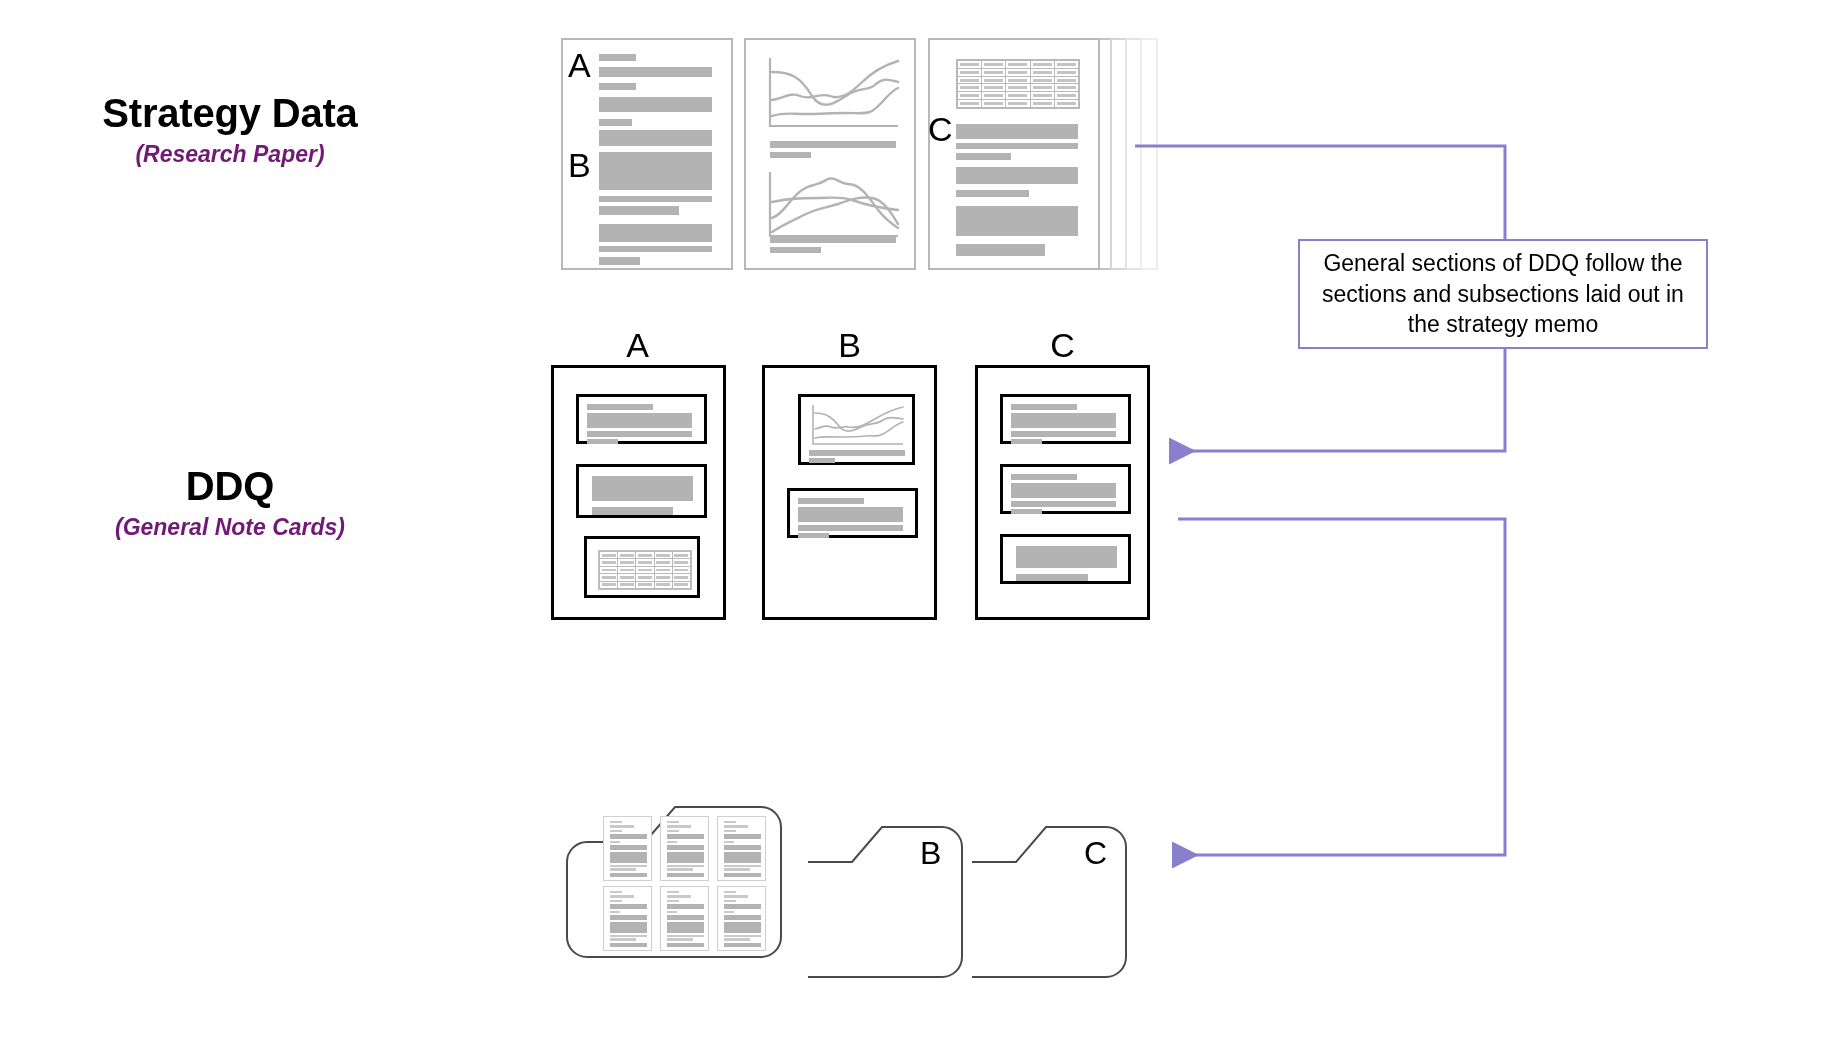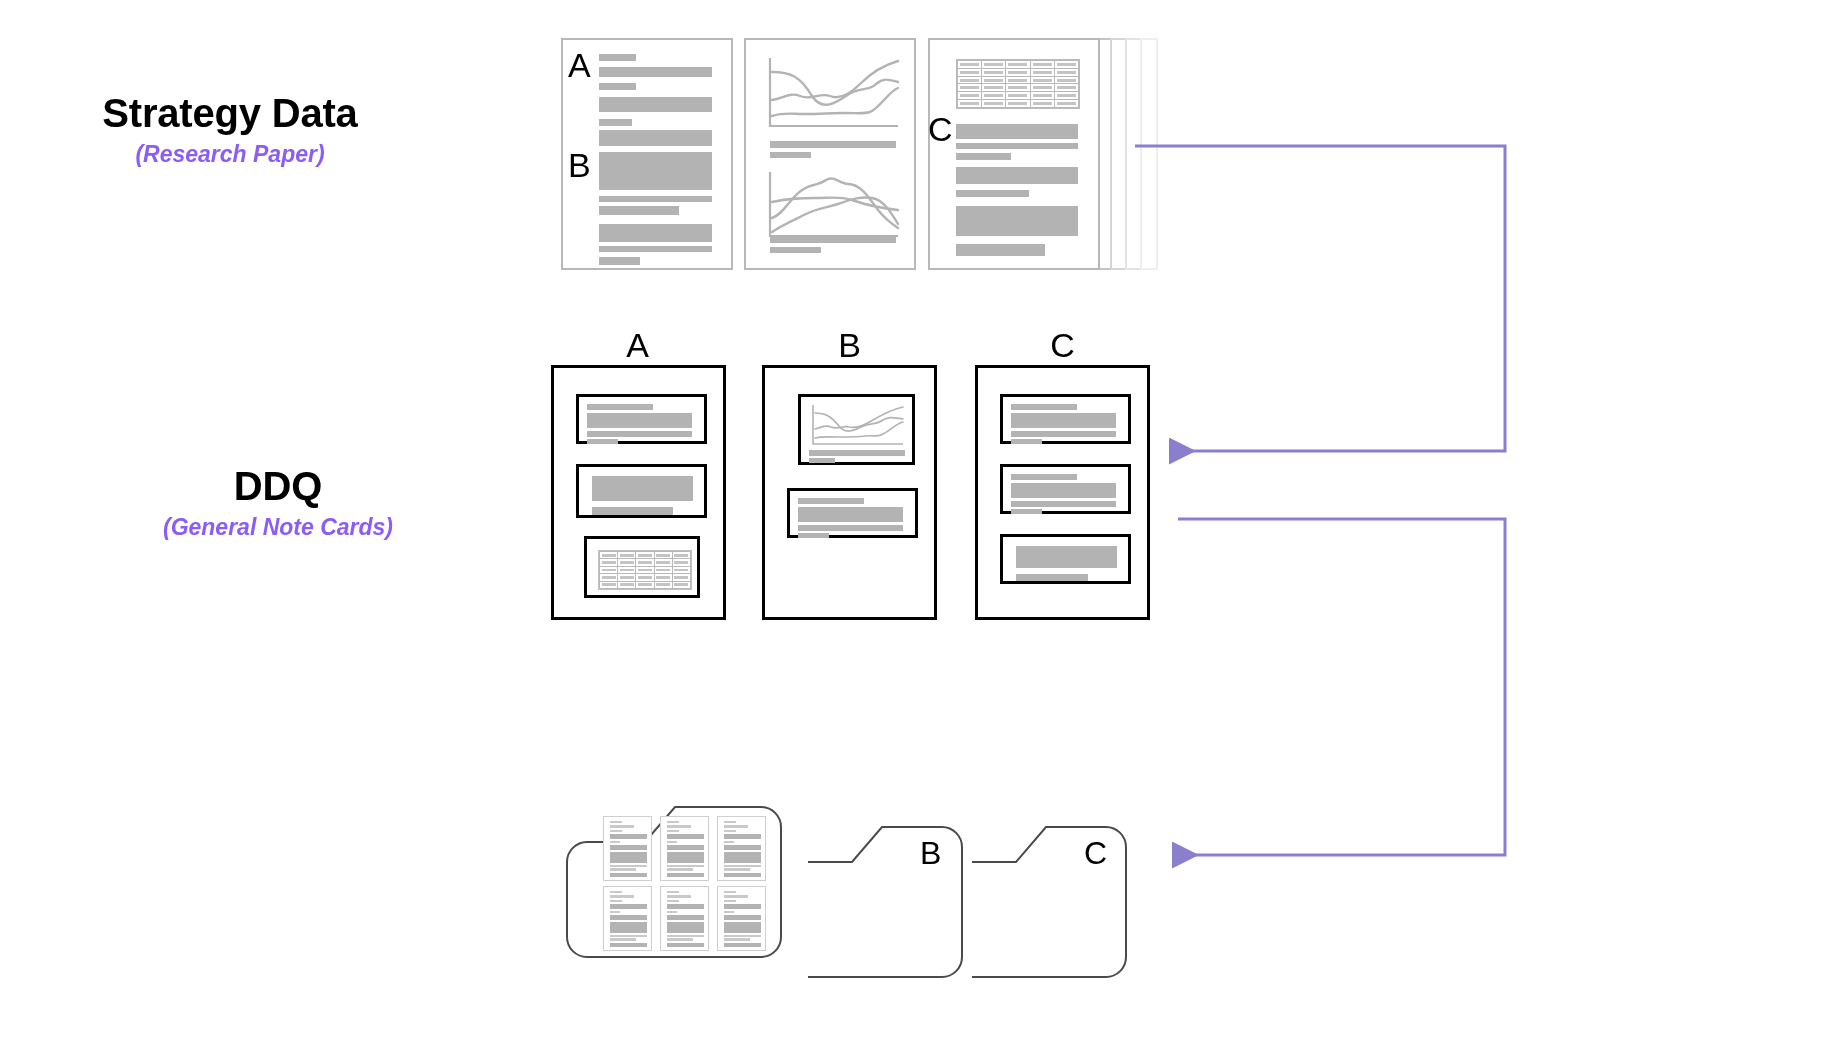--- a/index.html
+++ b/index.html
@@ -32,26 +32,26 @@
     font-weight: 700;
     color: #000;
     letter-spacing: -0.2px;
     line-height: 1.05;
     white-space: nowrap;
   }
   .row-label .sub {
     font-size: 23px;
     font-style: italic;
     font-weight: 700;
-    color: #8b5cf6;
+    color: #701a75;
     margin-top: 7px;
     white-space: nowrap;
   }
   #label-memo { top: 92px; }
-  #label-ddq  { top: 465px; margin-left: 48px; }
+  #label-ddq  { top: 465px; }
   #label-room { top: 828px; }
 
   
   .bar { background: #b3b3b3; }
   .bar-lt { background: #c9c9c9; }
 
   
   .memo-page {
     position: absolute;
     background: #ffffff;
@@ -586,15 +586,18 @@
       <marker id="arrow" markerWidth="9" markerHeight="9" refX="8" refY="4.5" orient="auto" markerUnits="strokeWidth">
         <path d="M9,0 L9,9 L0,4.5 z" fill="#8a7fcc"></path>
       </marker>
     </defs>
 
     <path d="M1135 146 L1505 146 L1505 451 L1172 451" fill="none" stroke="#8a7fcc" stroke-width="3" marker-end="url(#arrow)"></path>
 
     <path d="M1178 519 L1505 519 L1505 855 L1175 855" fill="none" stroke="#8a7fcc" stroke-width="3" marker-end="url(#arrow)"></path>
   </svg>
 
+  <div class="annot" style="left:1298px; top:239px; width:410px; height:110px;">
+    <p>General sections of DDQ follow the sections and subsections laid out in the strategy memo</p>
+  </div>
 
 
 </div>
 
 </body></html>

